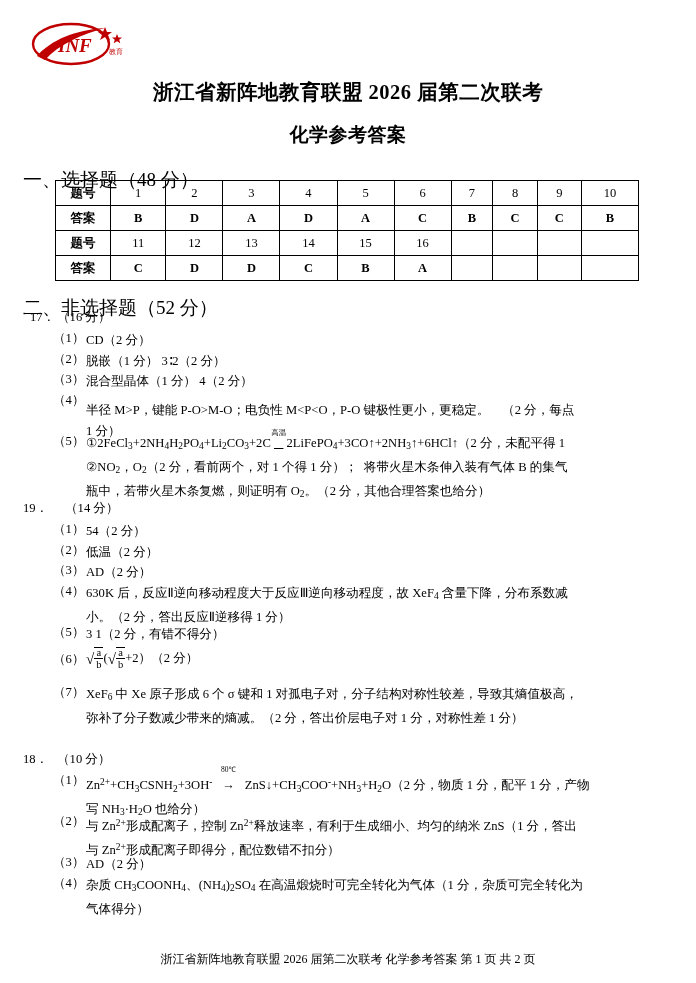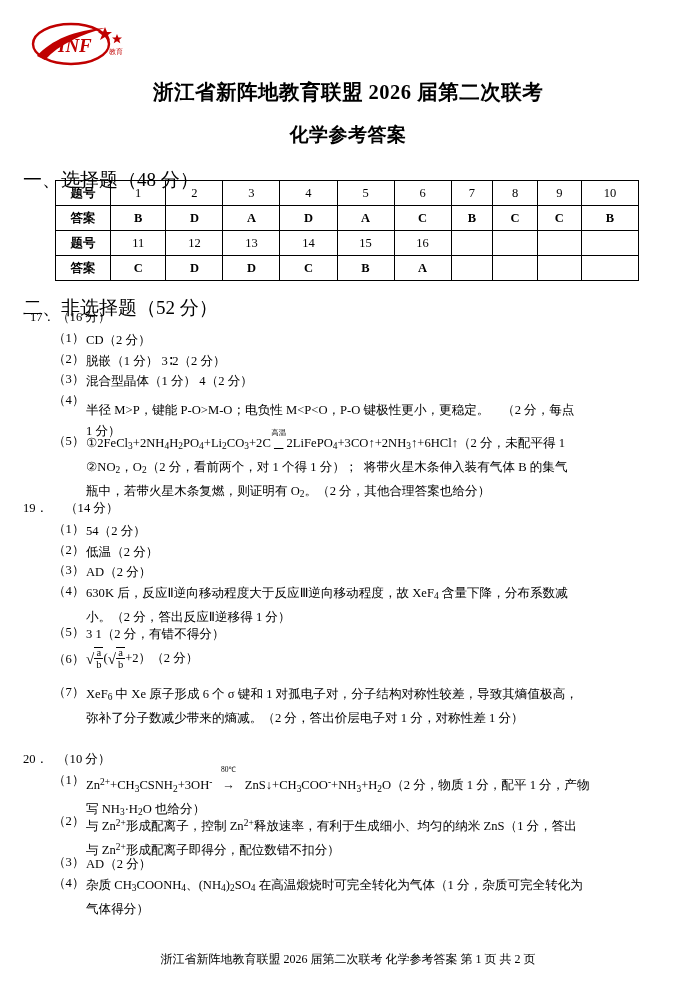--- a/index.html
+++ b/index.html
@@ -232,21 +232,21 @@
       <span class="sign">√</span><span class="overbar"><span class="frac"><span class="num">a</span><span class="den">b</span></span></span>
     </span>(<span class="radical"><span class="sign">√</span><span class="overbar"><span class="frac"><span class="num">a</span><span class="den">b</span></span></span></span><span>+2）（2 分）</span>
   </div>
 
   <div class="qlabel" style="left:53px; top:684px;">（7）</div>
   <div class="lines" style="left:86px; top:684px; width:600px;">
     <div>XeF<sub>6</sub> 中 Xe 原子形成 6 个 σ 键和 1 对孤电子对，分子结构对称性较差，导致其熵值极高，</div>
     <div>弥补了分子数减少带来的熵减。（2 分，答出价层电子对 1 分，对称性差 1 分）</div>
   </div>
 
-  <div class="qnum" style="left:23px; top:751px;">20．</div>
+  <div class="qnum" style="left:23px; top:751px;">18．</div>
   <div class="qlabel" style="left:57px; top:751px;">（10 分）</div>
 
   <div class="qlabel" style="left:53px; top:772px;">（1）</div>
   <div class="lines" style="left:86px; top:772px; width:600px;">
     <div>Zn<sup>2+</sup>+CH<sub>3</sub>CSNH<sub>2</sub>+3OH<sup>-</sup> <span class="rxn-over"><span class="lbl">80℃</span><span class="arrow">→</span></span> ZnS↓+CH<sub>3</sub>COO<sup>-</sup>+NH<sub>3</sub>+H<sub>2</sub>O（2 分，物质 1 分，配平 1 分，产物</div>
     <div>写 NH<sub>3</sub>·H<sub>2</sub>O 也给分）</div>
   </div>
 
   <div class="qlabel" style="left:53px; top:813px;">（2）</div>
   <div class="lines" style="left:86px; top:813px; width:600px;">

